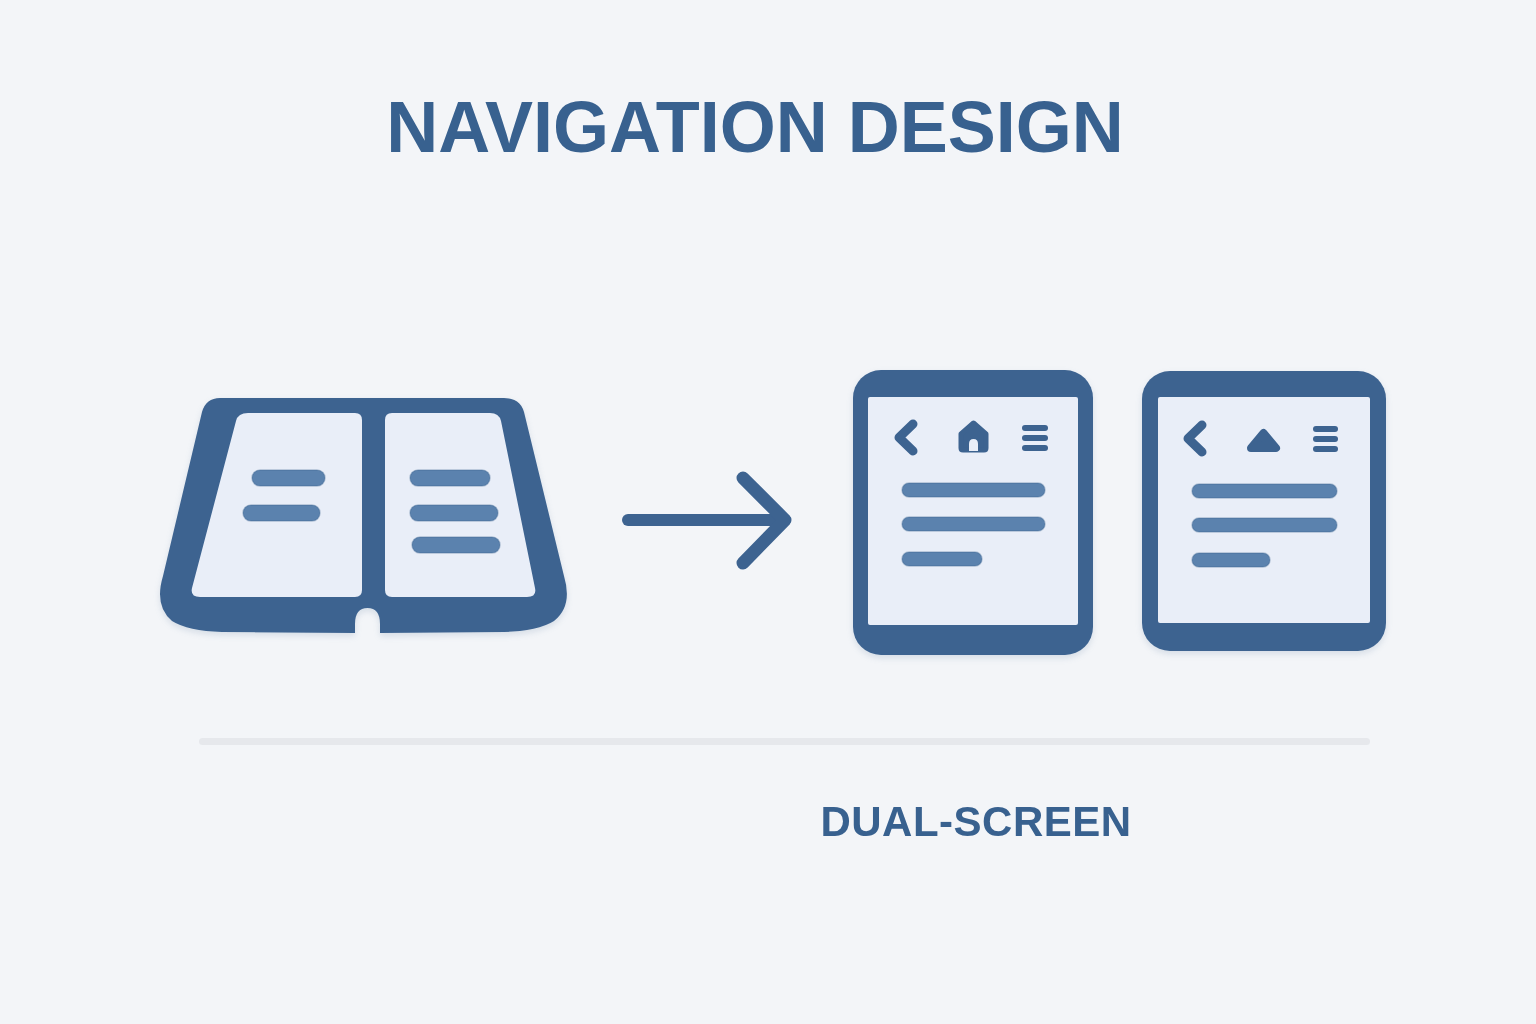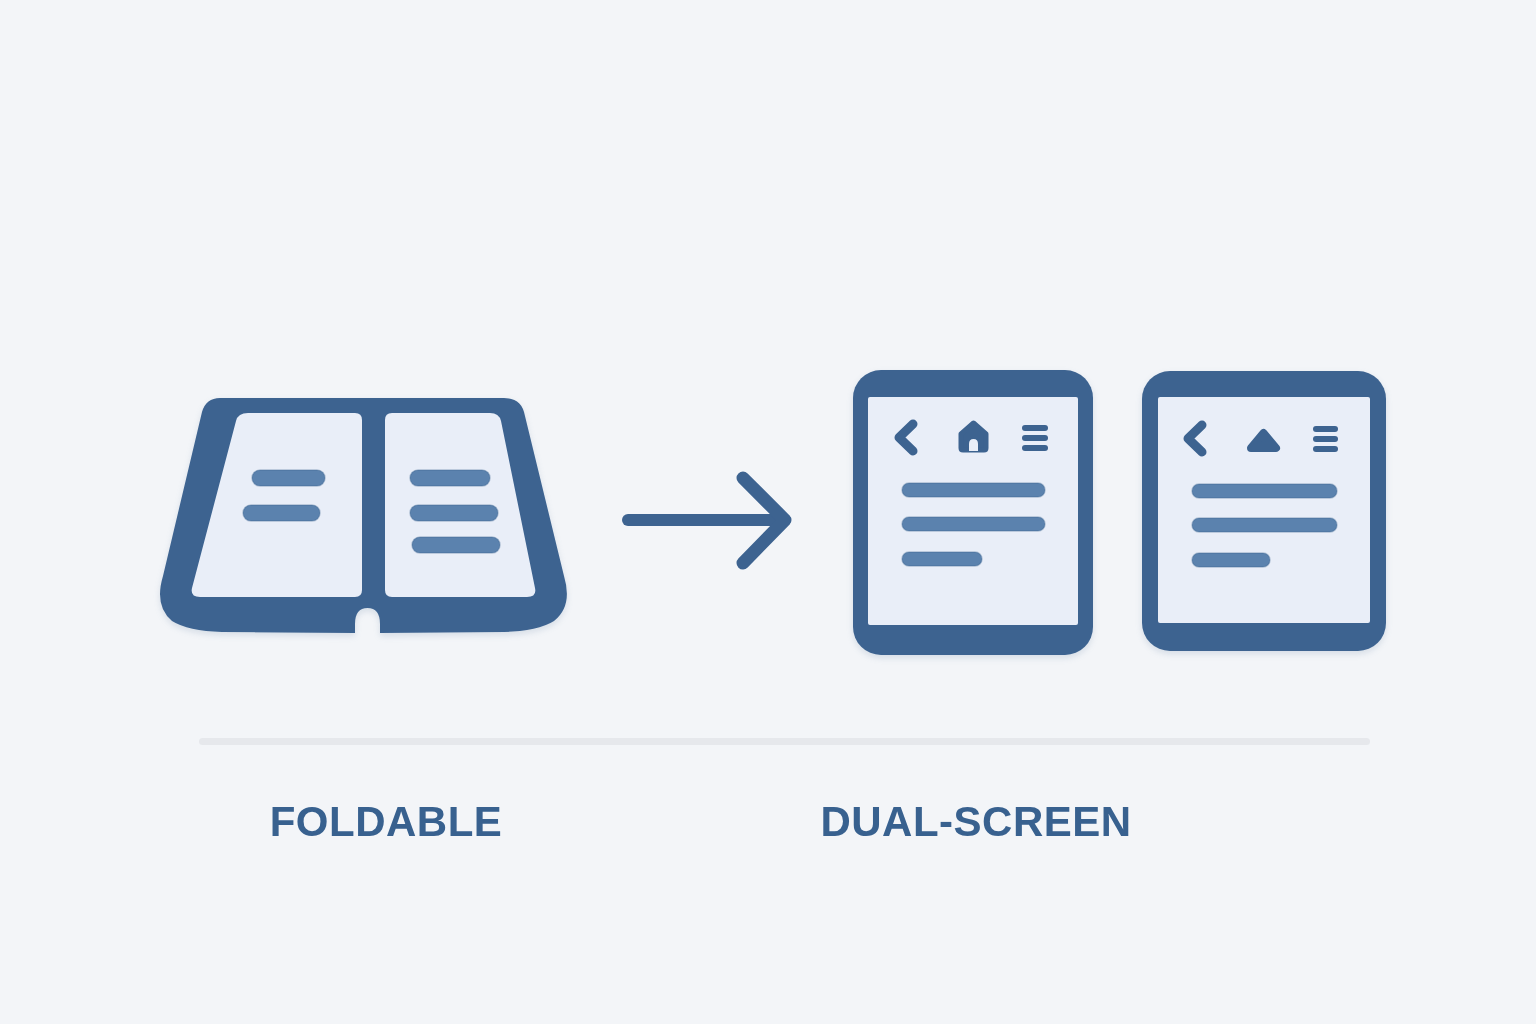--- a/index.html
+++ b/index.html
@@ -36,20 +36,21 @@
     white-space:nowrap;
   }
   .caption-foldable{left:386px;}
   .caption-dual{left:976px;}
 </style>
 </head>
 <body>
 
 <div class="stage">
 
+  <h1 class="title">NAVIGATION DESIGN</h1>
 
   <div class="dev" style="left:158px;top:396px;">
     <svg width="410" height="242" viewBox="0 0 410 242">
       <path class="fp" d="M 72 2 H 346 Q 362 2 366 16 L 406 180 Q 415 210 396 225
            Q 380 235 346 236 L 222 237 L 222 228 Q 222 212 209.5 212
            Q 197 212 197 228 L 197 237 L 64 236 Q 30 235 14 225
            Q -4 210 5 180 L 44 16 Q 48 2 62 2 Z"></path>
       <path class="fs" d="M 90 17 H 197 Q 204 17 204 24 V 194 Q 204 201 197 201
            H 42 Q 32 201 34 192 L 78 25 Q 80 17 90 17 Z"></path>
       <path class="fs" d="M 234 17 H 332 Q 341 17 343 25 L 377 192 Q 379 201 369 201
@@ -113,16 +114,15 @@
       <g>
         <rect class="fb" x="50" y="113" width="145" height="14" rx="7"></rect>
         <rect class="fb" x="50" y="147" width="145" height="14" rx="7"></rect>
         <rect class="fb" x="50" y="182" width="78" height="14" rx="7"></rect>
       </g>
     </svg>
   </div>
 
   <div class="divider"></div>
 
-  <div class="caption caption-foldable">FOLDABLE</div>
   <div class="caption caption-dual">DUAL-SCREEN</div>
 
 </div>
 
 </body></html>

